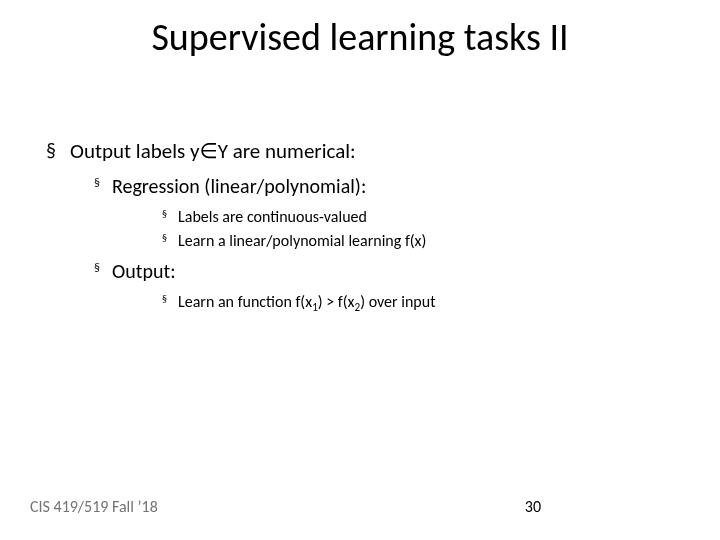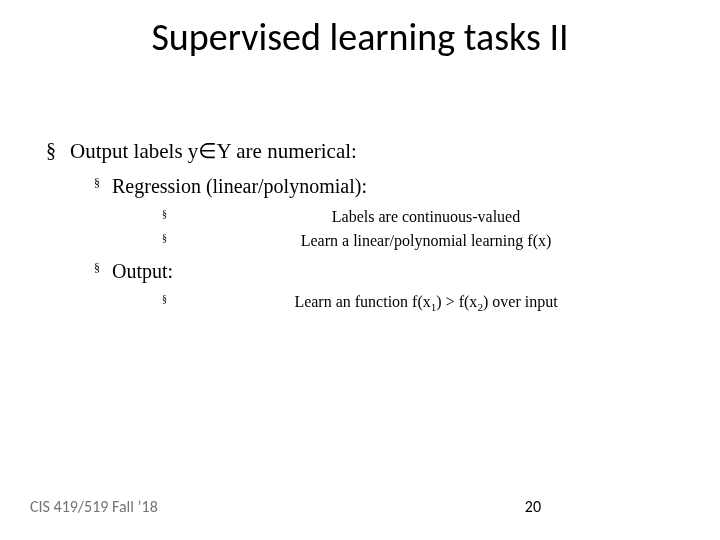--- a/index.html
+++ b/index.html
@@ -30,30 +30,30 @@
     color: #000;
   }
   .body {
     position: absolute;
     top: 138px;
     left: 46px;
     width: 628px;
     font-size: 21px;
     line-height: 1.25;
   }
-  ul { margin: 0; padding: 0; list-style: none; font-family: Liberation Serif, serif; }
+  ul { margin: 0; padding: 0; list-style: none; }
 
   .lvl1 > li { padding-left: 24px; position: relative; margin-bottom: 8px; font-size: 21px; }
   .lvl1 > li::before { content: "§"; position: absolute; left: 0; top: 0; font-size: 20px; }
 
   .lvl2 { margin-top: 10px; }
   .lvl2 > li { padding-left: 42px; position: relative; margin-bottom: 8px; font-size: 20px; }
   .lvl2 > li::before { content: "§"; position: absolute; left: 24px; top: 2px; font-size: 12px; }
 
-  .lvl3 { margin-top: 8px; text-align: center; }
+  .lvl3 { margin-top: 8px; }
   .lvl3 > li { padding-left: 66px; position: relative; margin-bottom: 4px; font-size: 16px; }
   .lvl3 > li::before { content: "§"; position: absolute; left: 50px; top: 1px; font-size: 10px; }
 
   .sub { font-size: 0.7em; vertical-align: sub; }
 
   .footer-left {
     position: absolute;
     left: 30px;
     bottom: 24px;
     font-size: 16px;
@@ -91,15 +91,15 @@
             <ul class="lvl3">
               <li><span>Learn an function f(x</span><span class="sub">1</span><span>) &gt; f(x</span><span class="sub">2</span><span>) over input</span></li>
             </ul>
           </li>
         </ul>
       </li>
     </ul>
   </div>
 
   <div class="footer-left">CIS 419/519 Fall ’18</div>
-  <div class="footer-right">20</div>
+  <div class="footer-right">30</div>
 
 </div>
 
 </body></html>

